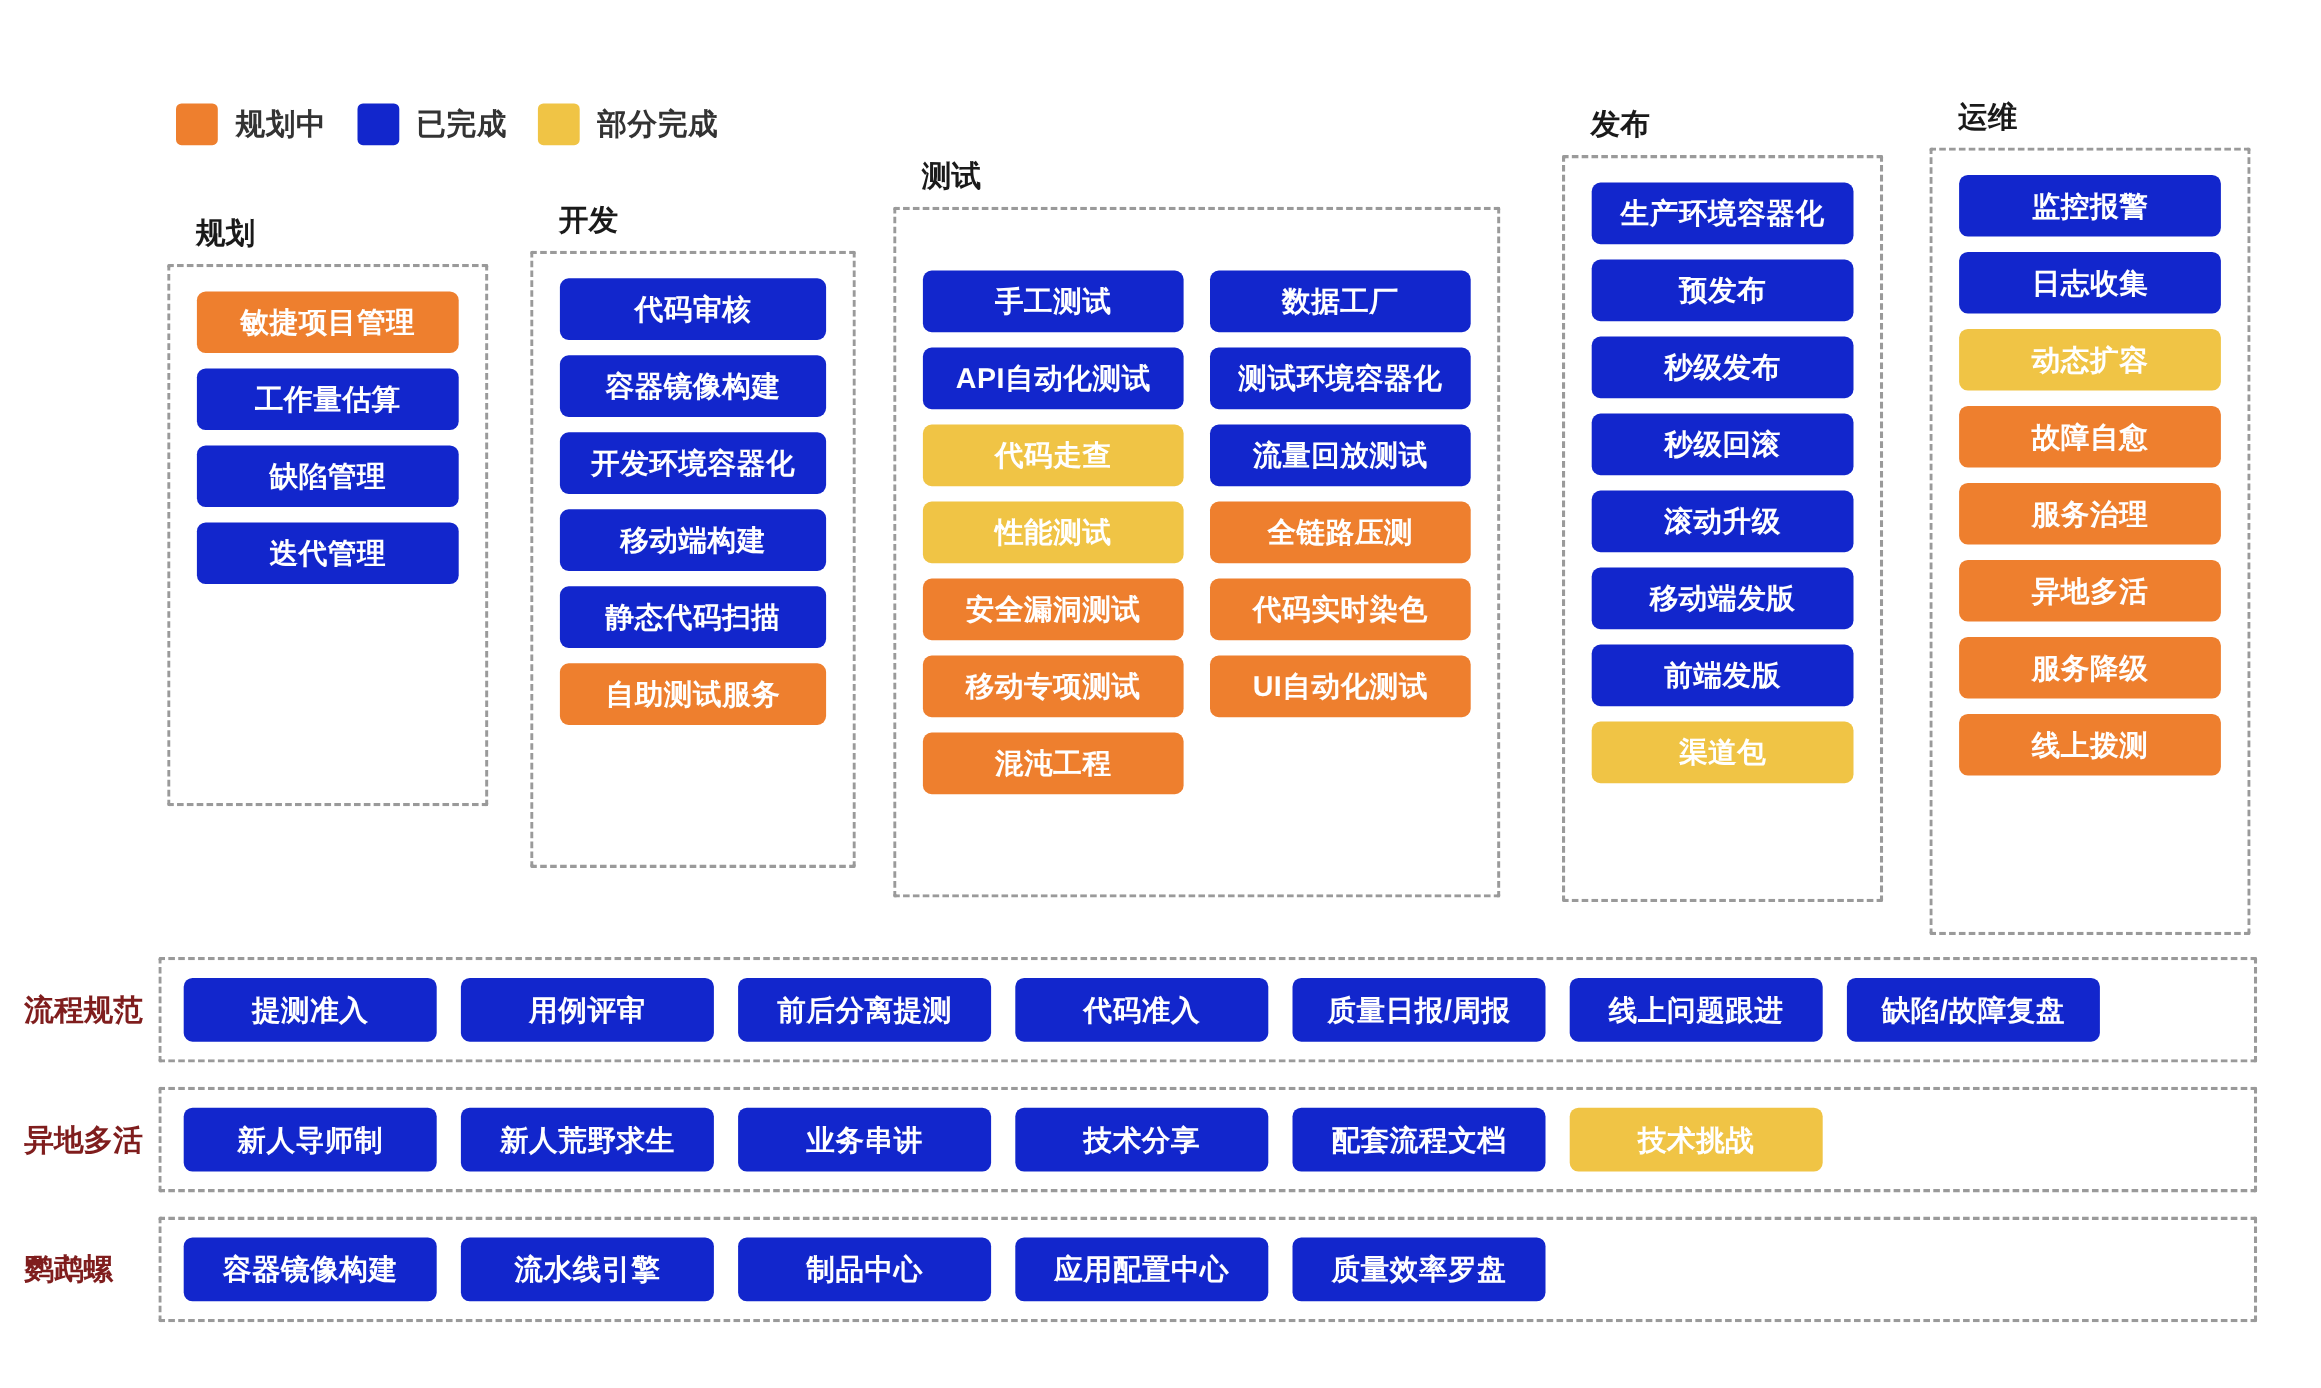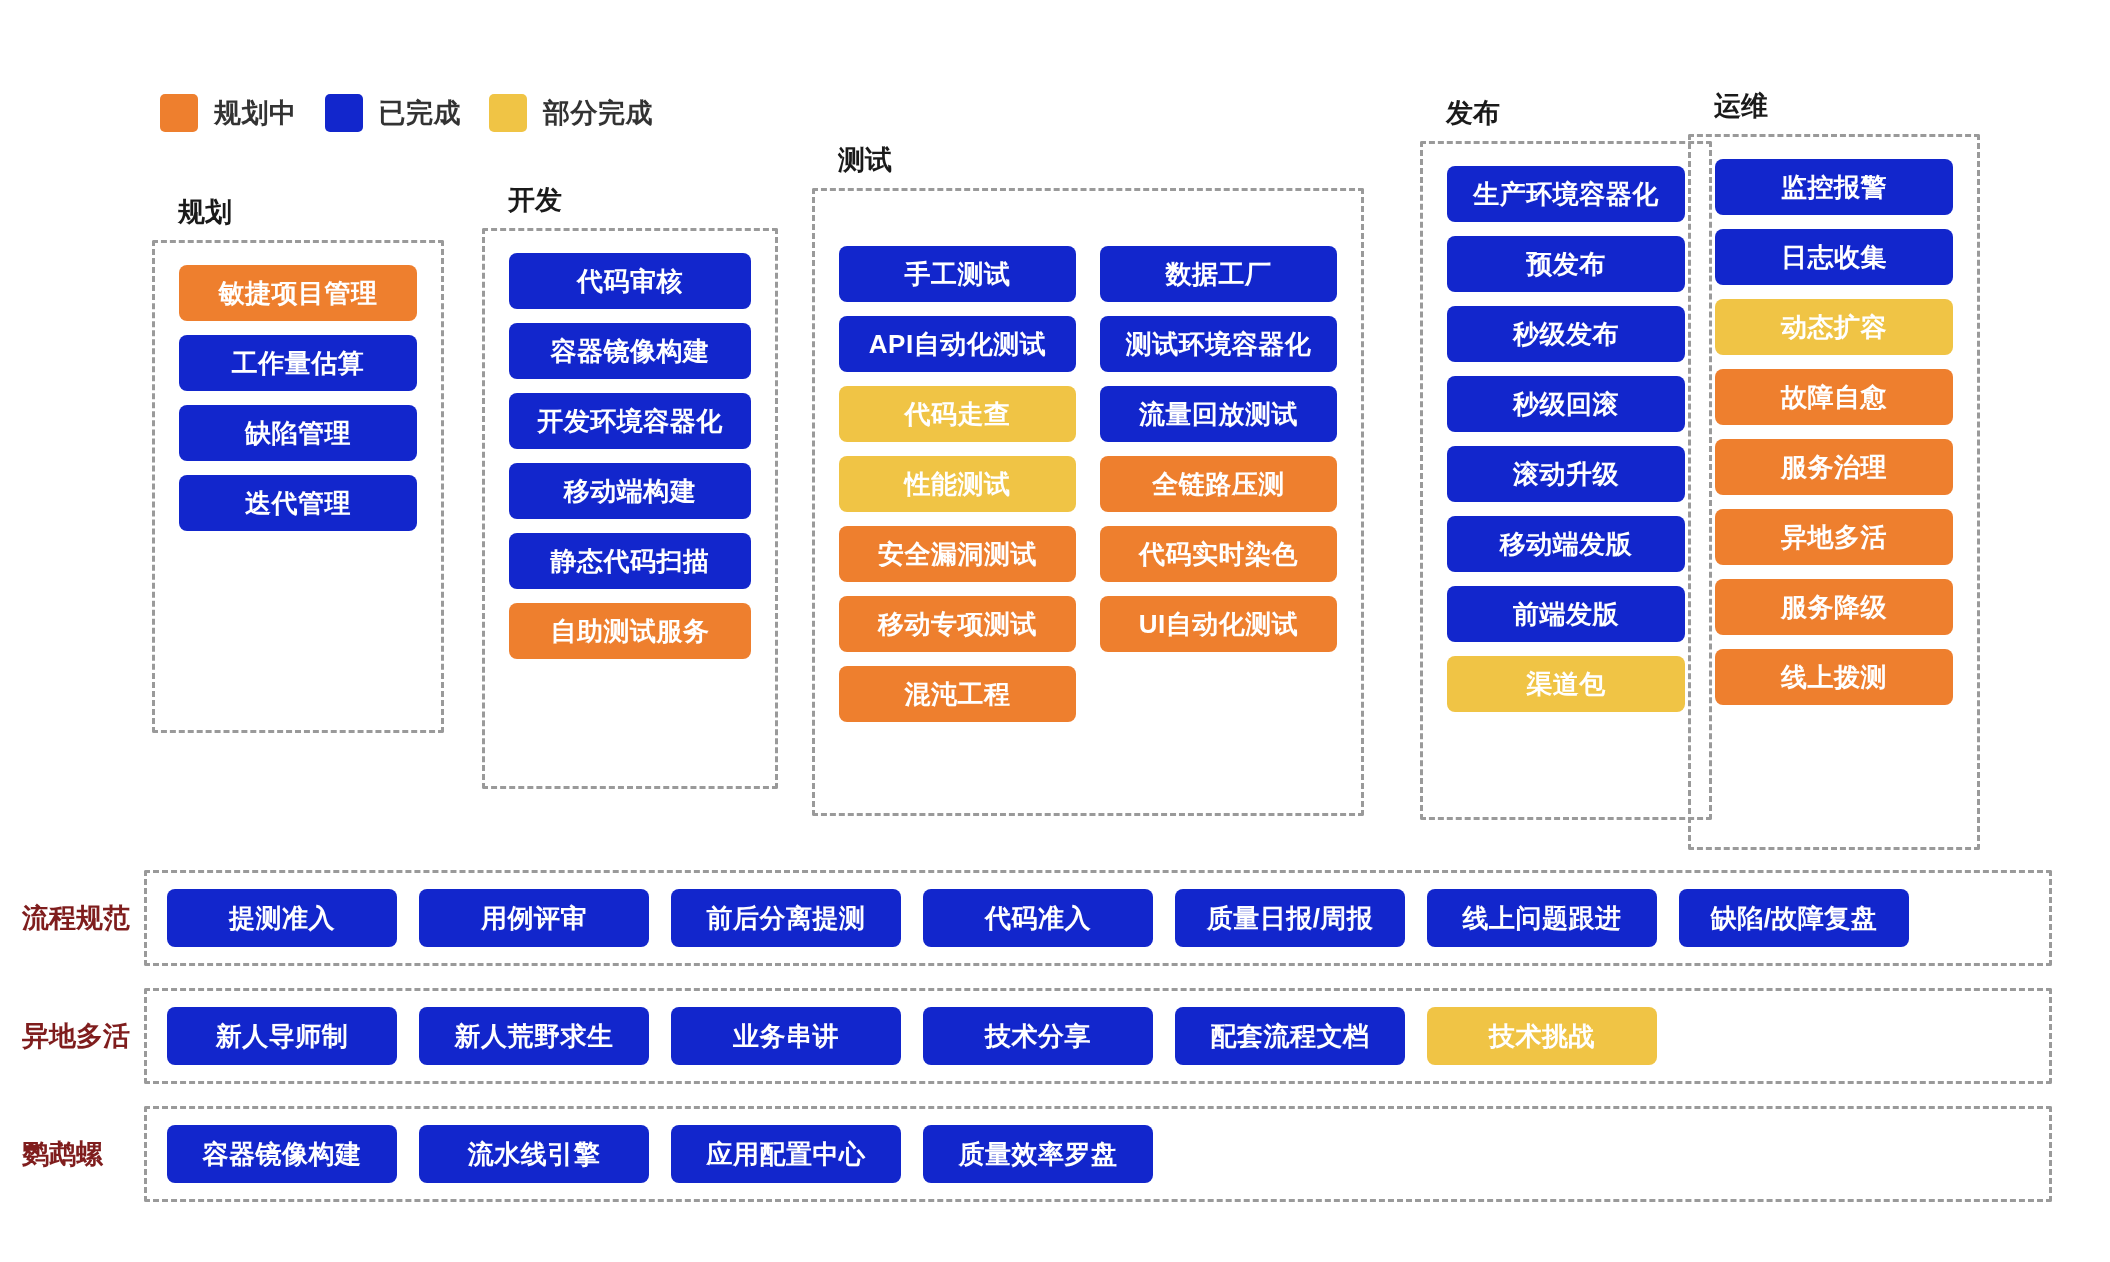--- a/index.html
+++ b/index.html
@@ -48,21 +48,21 @@
   }
   .col-stack { display: flex; flex-direction: column; gap: 14px; width: 100%; }
   .two-col { display: flex; gap: 24px; width: 100%; }
   .two-col .col-stack { flex: 1; margin-top: 33px; }
 
   
   #grp-plan    { left: 152px;  top: 240px; width: 292px; height: 493px; }
   #grp-dev     { left: 482px;  top: 228px; width: 296px; height: 561px; }
   #grp-test    { left: 812px;  top: 188px; width: 552px; height: 628px; }
   #grp-release { left: 1420px; top: 141px; width: 292px; height: 679px; }
-  #grp-ops     { left: 1688px; top: 134px; width: 292px; height: 716px; text-align: center; }
+  #grp-ops     { left: 1754px; top: 134px; width: 292px; height: 716px; text-align: center; }
 
   
   .rows { position: absolute; left: 0; top: 870px; width: 2110px; }
   .row { display: flex; align-items: center; margin-bottom: 22px; }
   .row-label {
     width: 144px; flex: none; text-align: left;
     font-size: 27px; font-weight: 700; color: #7f1d1d;
     padding-left: 22px;
   }
   .row-box {
@@ -196,19 +196,20 @@
           <div class="card c-blue">技术分享</div>
           <div class="card c-blue">配套流程文档</div>
           <div class="card c-yellow">技术挑战</div>
         </div>
       </div>
       <div class="row">
         <div class="row-label">鹦鹉螺</div>
         <div class="row-box">
           <div class="card c-blue">容器镜像构建</div>
           <div class="card c-blue">流水线引擎</div>
+          <div class="card c-blue">制品中心</div>
           <div class="card c-blue">应用配置中心</div>
           <div class="card c-blue">质量效率罗盘</div>
         </div>
       </div>
     </div>
 
 </div>
 
 </body></html>

